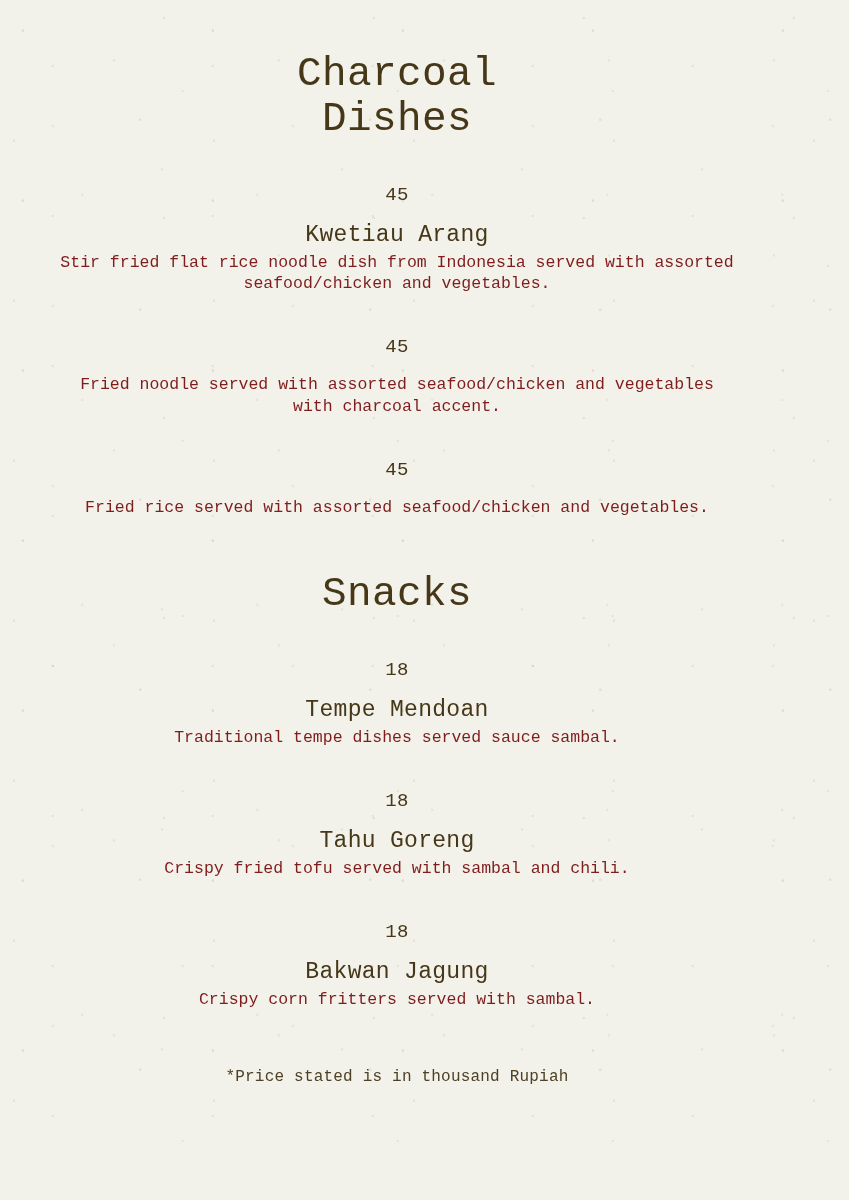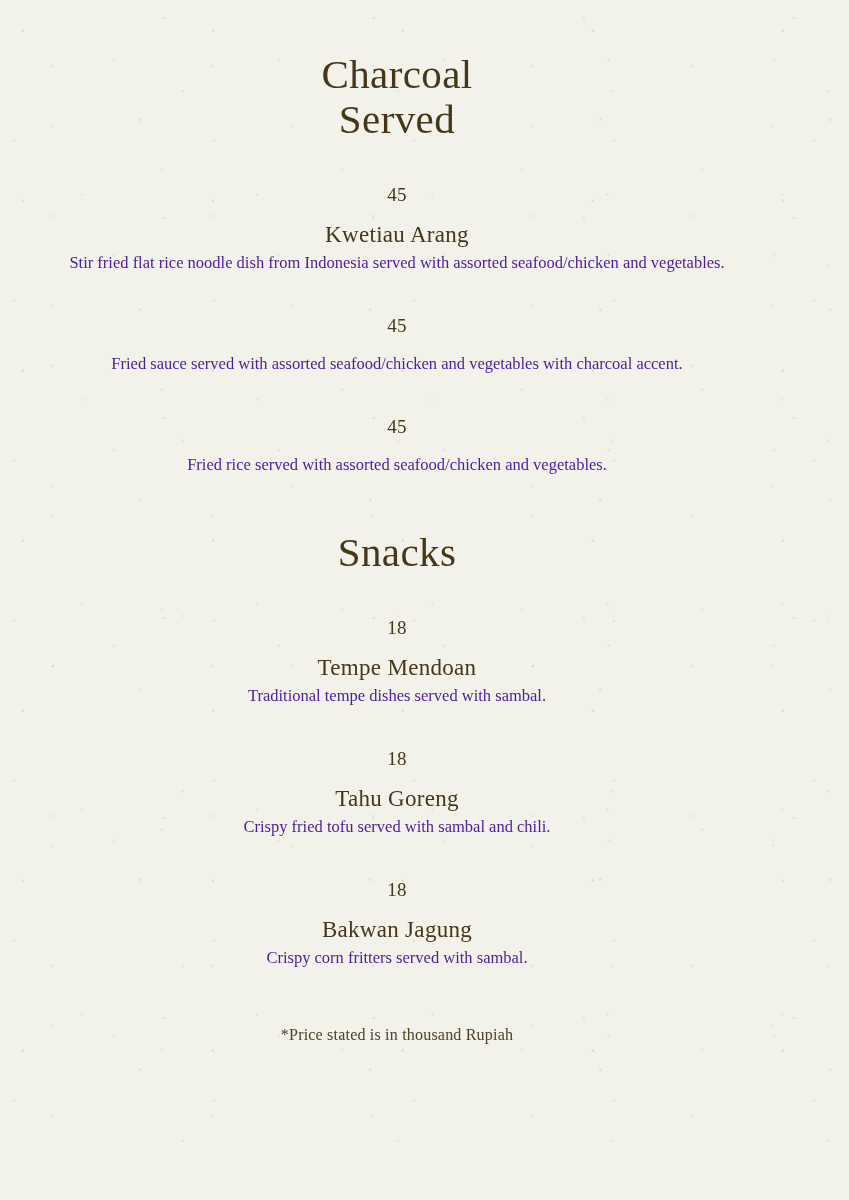--- a/index.html
+++ b/index.html
@@ -36,20 +36,21 @@
     opacity: 0.85;
   }
   .menu-page {
     position: relative;
     z-index: 2;
     width: 794px;
     height: 1200px;
     box-sizing: border-box;
     padding: 40px 60px 0 60px;
     text-align: center;
+    font-family: Liberation Mono, monospace;
   }
   .section {
     width: 100%;
   }
   .section-title {
     font-size: 41px;
     line-height: 1.1;
     font-weight: normal;
     letter-spacing: 0.4px;
     color: #463718;
@@ -75,21 +76,21 @@
   }
   .item-name {
     font-size: 23px;
     color: #463718;
     letter-spacing: 0.3px;
     margin-bottom: 4px;
   }
   .item-desc {
     font-size: 16.5px;
     line-height: 1.28;
-    color: #4c1d95;
+    color: #7f1d1d;
     max-width: 700px;
     margin: 0 auto;
   }
   .section-charcoal .items { margin-top: 34px; }
   .section-snacks { margin-top: 54px; }
   .section-snacks .items { margin-top: 22px; }
   .footnote {
     margin-top: 58px;
     font-size: 16px;
     color: #4e4126;
@@ -99,34 +100,34 @@
 </head>
 <body>
 
 <div class="paper-texture"></div>
 
 <div class="menu-page">
 
   <section class="section section-charcoal">
     <h1 class="section-title two-line">
       <span class="t-line">Charcoal</span>
-      <span class="t-line">Served</span>
+      <span class="t-line">Dishes</span>
     </h1>
 
     <div class="items">
 
       <div class="item">
         <div class="item-price">45</div>
         <div class="item-name">Kwetiau Arang</div>
         <div class="item-desc">Stir fried flat rice noodle dish from Indonesia served with assorted seafood/chicken and vegetables.</div>
       </div>
 
       <div class="item">
         <div class="item-price">45</div>
-        <div class="item-desc">Fried sauce served with assorted seafood/chicken and vegetables with charcoal accent.</div>
+        <div class="item-desc">Fried noodle served with assorted seafood/chicken and vegetables with charcoal accent.</div>
       </div>
 
       <div class="item">
         <div class="item-price">45</div>
         <div class="item-desc">Fried rice served with assorted seafood/chicken and vegetables.</div>
       </div>
 
     </div>
   </section>
 
@@ -134,21 +135,21 @@
     <h1 class="section-title">
       <span class="t-line">Snacks</span>
     </h1>
 
     <div class="items">
 
 
       <div class="item">
         <div class="item-price">18</div>
         <div class="item-name">Tempe Mendoan</div>
-        <div class="item-desc">Traditional tempe dishes served with sambal.</div>
+        <div class="item-desc">Traditional tempe dishes served sauce sambal.</div>
       </div>
 
       <div class="item">
         <div class="item-price">18</div>
         <div class="item-name">Tahu Goreng</div>
         <div class="item-desc">Crispy fried tofu served with sambal and chili.</div>
       </div>
 
       <div class="item">
         <div class="item-price">18</div>

